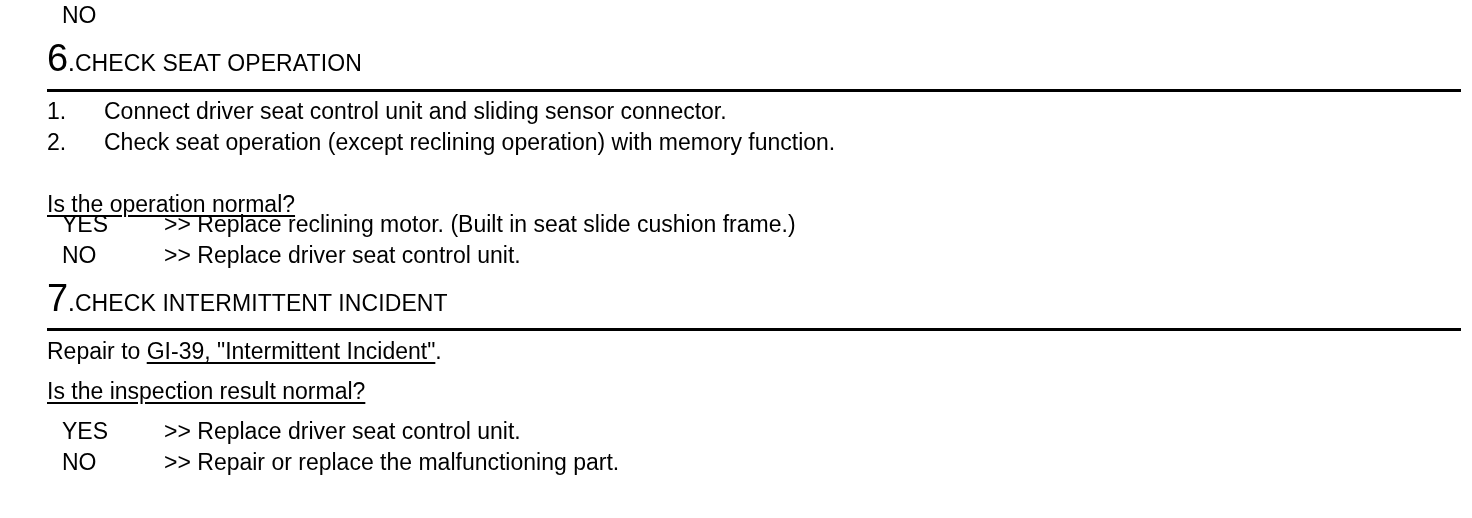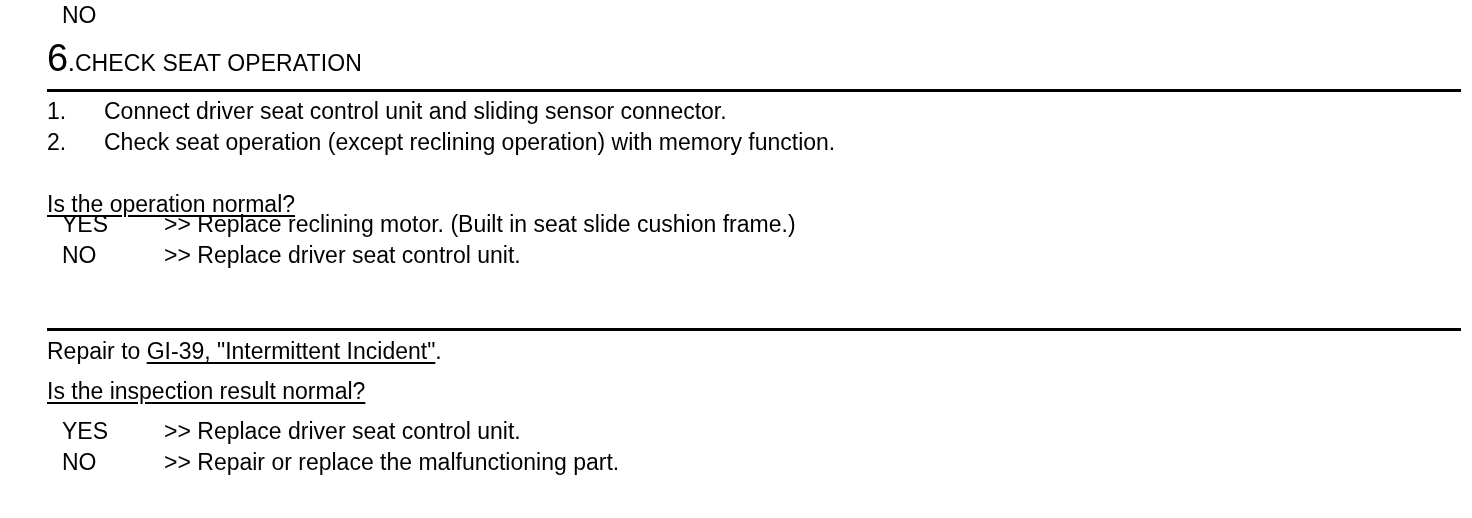--- a/index.html
+++ b/index.html
@@ -125,20 +125,23 @@
   <span class="list-text" style="top:127px;">Check seat operation (except reclining operation) with memory function.</span>
 
   <span class="question" style="top:169px;margin-top:20px;">Is the operation normal?</span>
 
   <span class="answer-label" style="left:46px; top:209px;">YES</span>
   <span class="answer-text" style="left:148px; top:209px;"><span>&gt;&gt;</span>&nbsp;<span>Replace reclining motor. (Built in seat slide cushion frame.)</span></span>
 
   <span class="answer-label" style="left:46px; top:240px;">NO</span>
   <span class="answer-text" style="left:148px; top:240px;"><span>&gt;&gt;</span>&nbsp;<span>Replace driver seat control unit.</span></span>
 
+  <div class="step-heading" style="top:279px;">
+    <span class="step-num">7</span><span class="step-dot">.</span><span class="step-title">CHECK INTERMITTENT INCIDENT</span>
+  </div>
 
   <div class="rule" style="top:328px;"></div>
 
   <div class="refer" style="top:336px;"><span>Repair to </span><span class="xref">GI-39, "Intermittent Incident"</span><span>.</span></div>
 
   <span class="question" style="top:376px;">Is the inspection result normal?</span>
 
   <span class="answer-label" style="left:46px; top:416px;">YES</span>
   <span class="answer-text" style="left:148px; top:416px;"><span>&gt;&gt;</span>&nbsp;<span>Replace driver seat control unit.</span></span>
 

